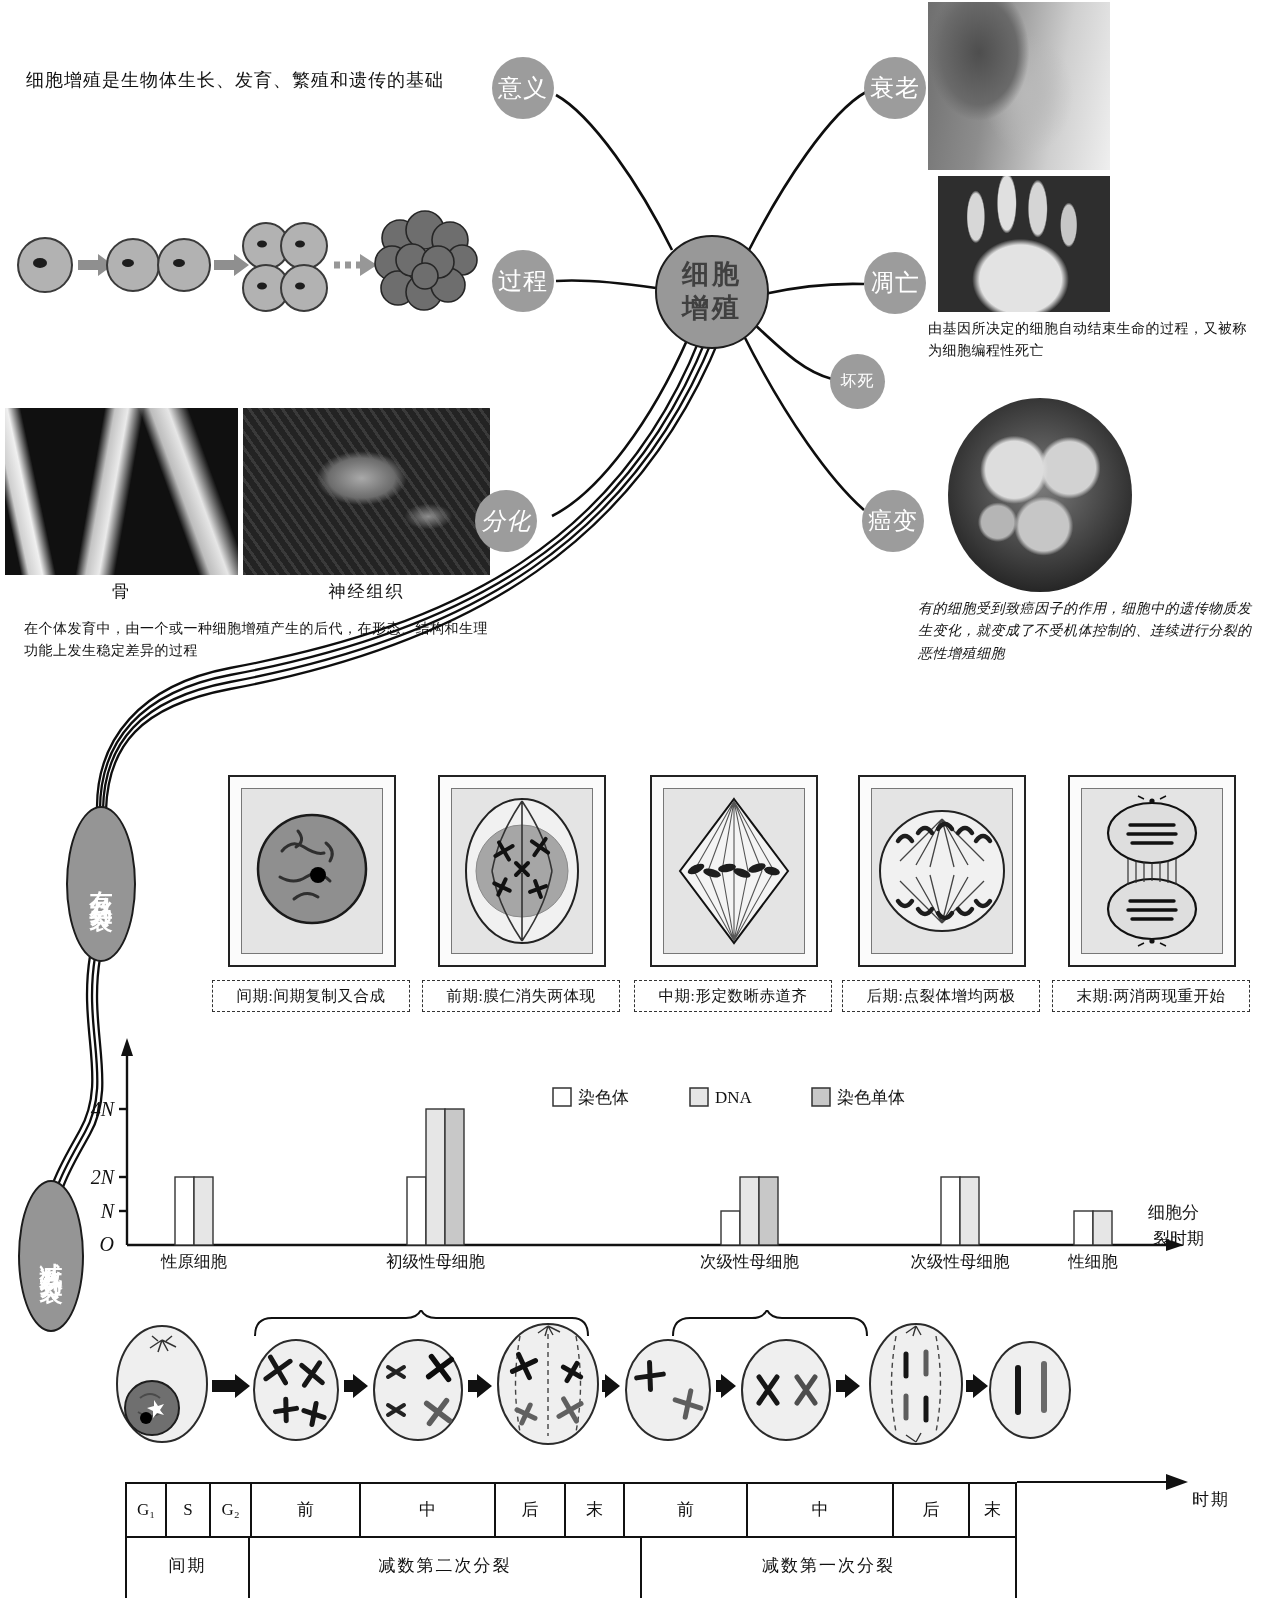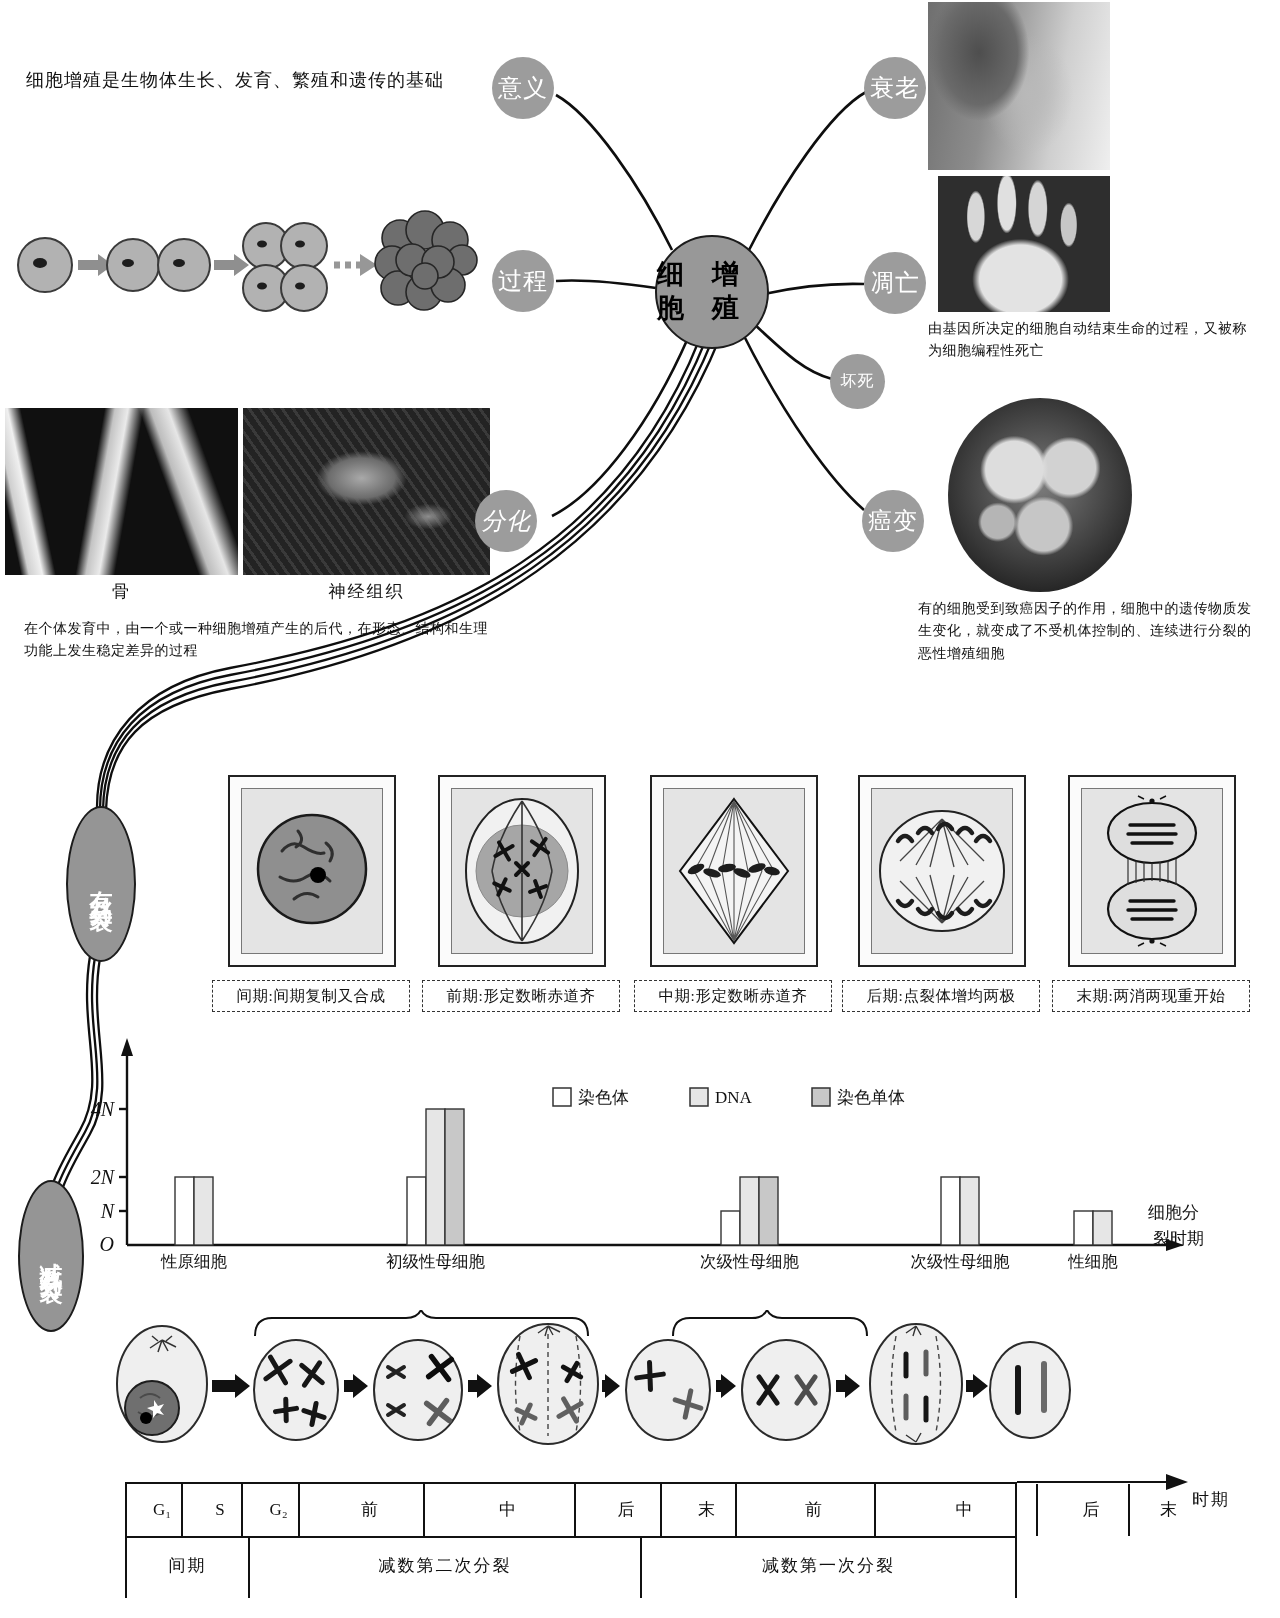--- a/index.html
+++ b/index.html
@@ -4,26 +4,26 @@
 <style>
   html,body{margin:0;padding:0;background:#fff;}
   body{position:relative;width:1280px;height:1618px;overflow:hidden;
        font-family:"Liberation Serif","DejaVu Serif",serif;color:#111;}
   .abs{position:absolute;}
   svg{display:block;}
   
   .note{font-size:14px;line-height:1.6;letter-spacing:.5px;}
   .intro{left:26px;top:66px;width:470px;font-size:18px;letter-spacing:1px;}
   .note-apoptosis{left:928px;top:318px;width:324px;}
-  .note-cancer{left:918px;top:598px;width:334px;}
+  .note-cancer{left:918px;top:598px;width:334px;font-style:italic;}
   .note-diff{left:24px;top:618px;width:474px;}
   
   .hub{left:655px;top:235px;width:110px;height:110px;border-radius:50%;
-       background:#989898;border:2.5px solid #1c1c1c;color:#000000;
-       display:flex;flex-direction:row;align-items:center;justify-content:center;
+       background:#989898;border:2.5px solid #1c1c1c;color:#404040;
+       display:flex;flex-direction:column;align-items:center;justify-content:center;
        font-size:27px;font-weight:bold;letter-spacing:3px;line-height:1.25;z-index:4;}
   .node{width:62px;height:62px;border-radius:50%;background:#9c9c9c;color:#fff;
         display:flex;align-items:center;justify-content:center;font-size:24px;
         letter-spacing:1px;z-index:4;}
   .n-meaning{left:492px;top:57px;}
   .n-process{left:492px;top:250px;}
   .n-diff{left:475px;top:490px;font-style:italic;}
   .n-aging{left:864px;top:57px;}
   .n-apoptosis{left:864px;top:252px;}
   .n-necrosis{left:830px;top:354px;width:55px;height:55px;font-size:16px;text-align:right;}
@@ -81,21 +81,21 @@
      letter-spacing:.5px;z-index:2;white-space:nowrap;}
   .cb0{left:212px;} .cb1{left:422px;} .cb2{left:634px;} .cb3{left:842px;} .cb4{left:1052px;}
   
   #chart-holder{left:20px;top:1030px;width:1250px;height:250px;z-index:2;}
   
   #meiosis-strip{left:100px;top:1310px;width:1110px;height:140px;z-index:2;}
   
   .meiosis-table{left:125px;top:1482px;width:892px;z-index:2;font-size:17px;}
   .mt-r1{display:flex;border:2px solid #111;box-sizing:border-box;}
   .mt-r1 .cell{border-right:2px solid #111;height:52px;line-height:52px;text-align:center;
-      box-sizing:border-box;flex:0 0 auto;margin-left:16px;}
+      box-sizing:border-box;flex:0 0 auto;}
   .mt-r1 .cell:last-child{border-right:none;}
   .c0{width:40px;} .c1{width:44px;} .c2{width:41px;} .c3{width:109px;} .c4{width:135px;}
   .c5{width:70px;} .c6{width:59px;} .c7{width:123px;} .c8{width:146px;} .c9{width:76px;} .c10{width:45px;}
   .mt-r2{display:flex;}
   .mt-r2 .cell{border-right:2px solid #111;height:60px;padding-top:16px;text-align:center;
       box-sizing:border-box;flex:0 0 auto;letter-spacing:2px;}
   .mt-r2 .cell:first-child{border-left:2px solid #111;}
   .d0{width:125px;} .d1{width:375px;} .d2{width:392px;}
   .axis-time{left:1192px;top:1488px;font-size:17px;letter-spacing:2px;z-index:2;}
   #bg-art{left:0;top:0;z-index:1;}
@@ -286,21 +286,21 @@
      <path d="M46,70 V96 M54,72 V94 M62,73 V93 M70,74 V92 M78,73 V93 M86,72 V94 M94,70 V96"></path>
    </g>
    <circle cx="70" cy="12" r="2.6" fill="#111"></circle>
         <circle cx="70" cy="152" r="2.6" fill="#111"></circle>
    <path d="M62,10 l-6,-3 M78,10 l6,-3 M62,154 l-6,3 M78,154 l6,3" stroke="#111" stroke-width="1.4"></path>
  </svg>
     </div>
 </div>
 
 <div class="abs caption cb0">间期:间期复制又合成</div>
-<div class="abs caption cb1">前期:形定数晰赤道齐</div>
+<div class="abs caption cb1">前期:膜仁消失两体现</div>
 <div class="abs caption cb2">中期:形定数晰赤道齐</div>
 <div class="abs caption cb3">后期:点裂体增均两极</div>
 <div class="abs caption cb4">末期:两消两现重开始</div>
 
 <div id="chart-holder" class="abs">
     <svg width="1250" height="250" viewBox="0 0 1250 250">
       <path d="M107,215 V22" stroke="#111" stroke-width="2.4" fill="none"></path>
       <path d="M101,26 L107,8 L113,26 z" fill="#111"></path>
       <path d="M107,215 H1150" stroke="#111" stroke-width="2.4" fill="none"></path>
       <path d="M1146,209 L1164,215 L1146,221 z" fill="#111"></path>

